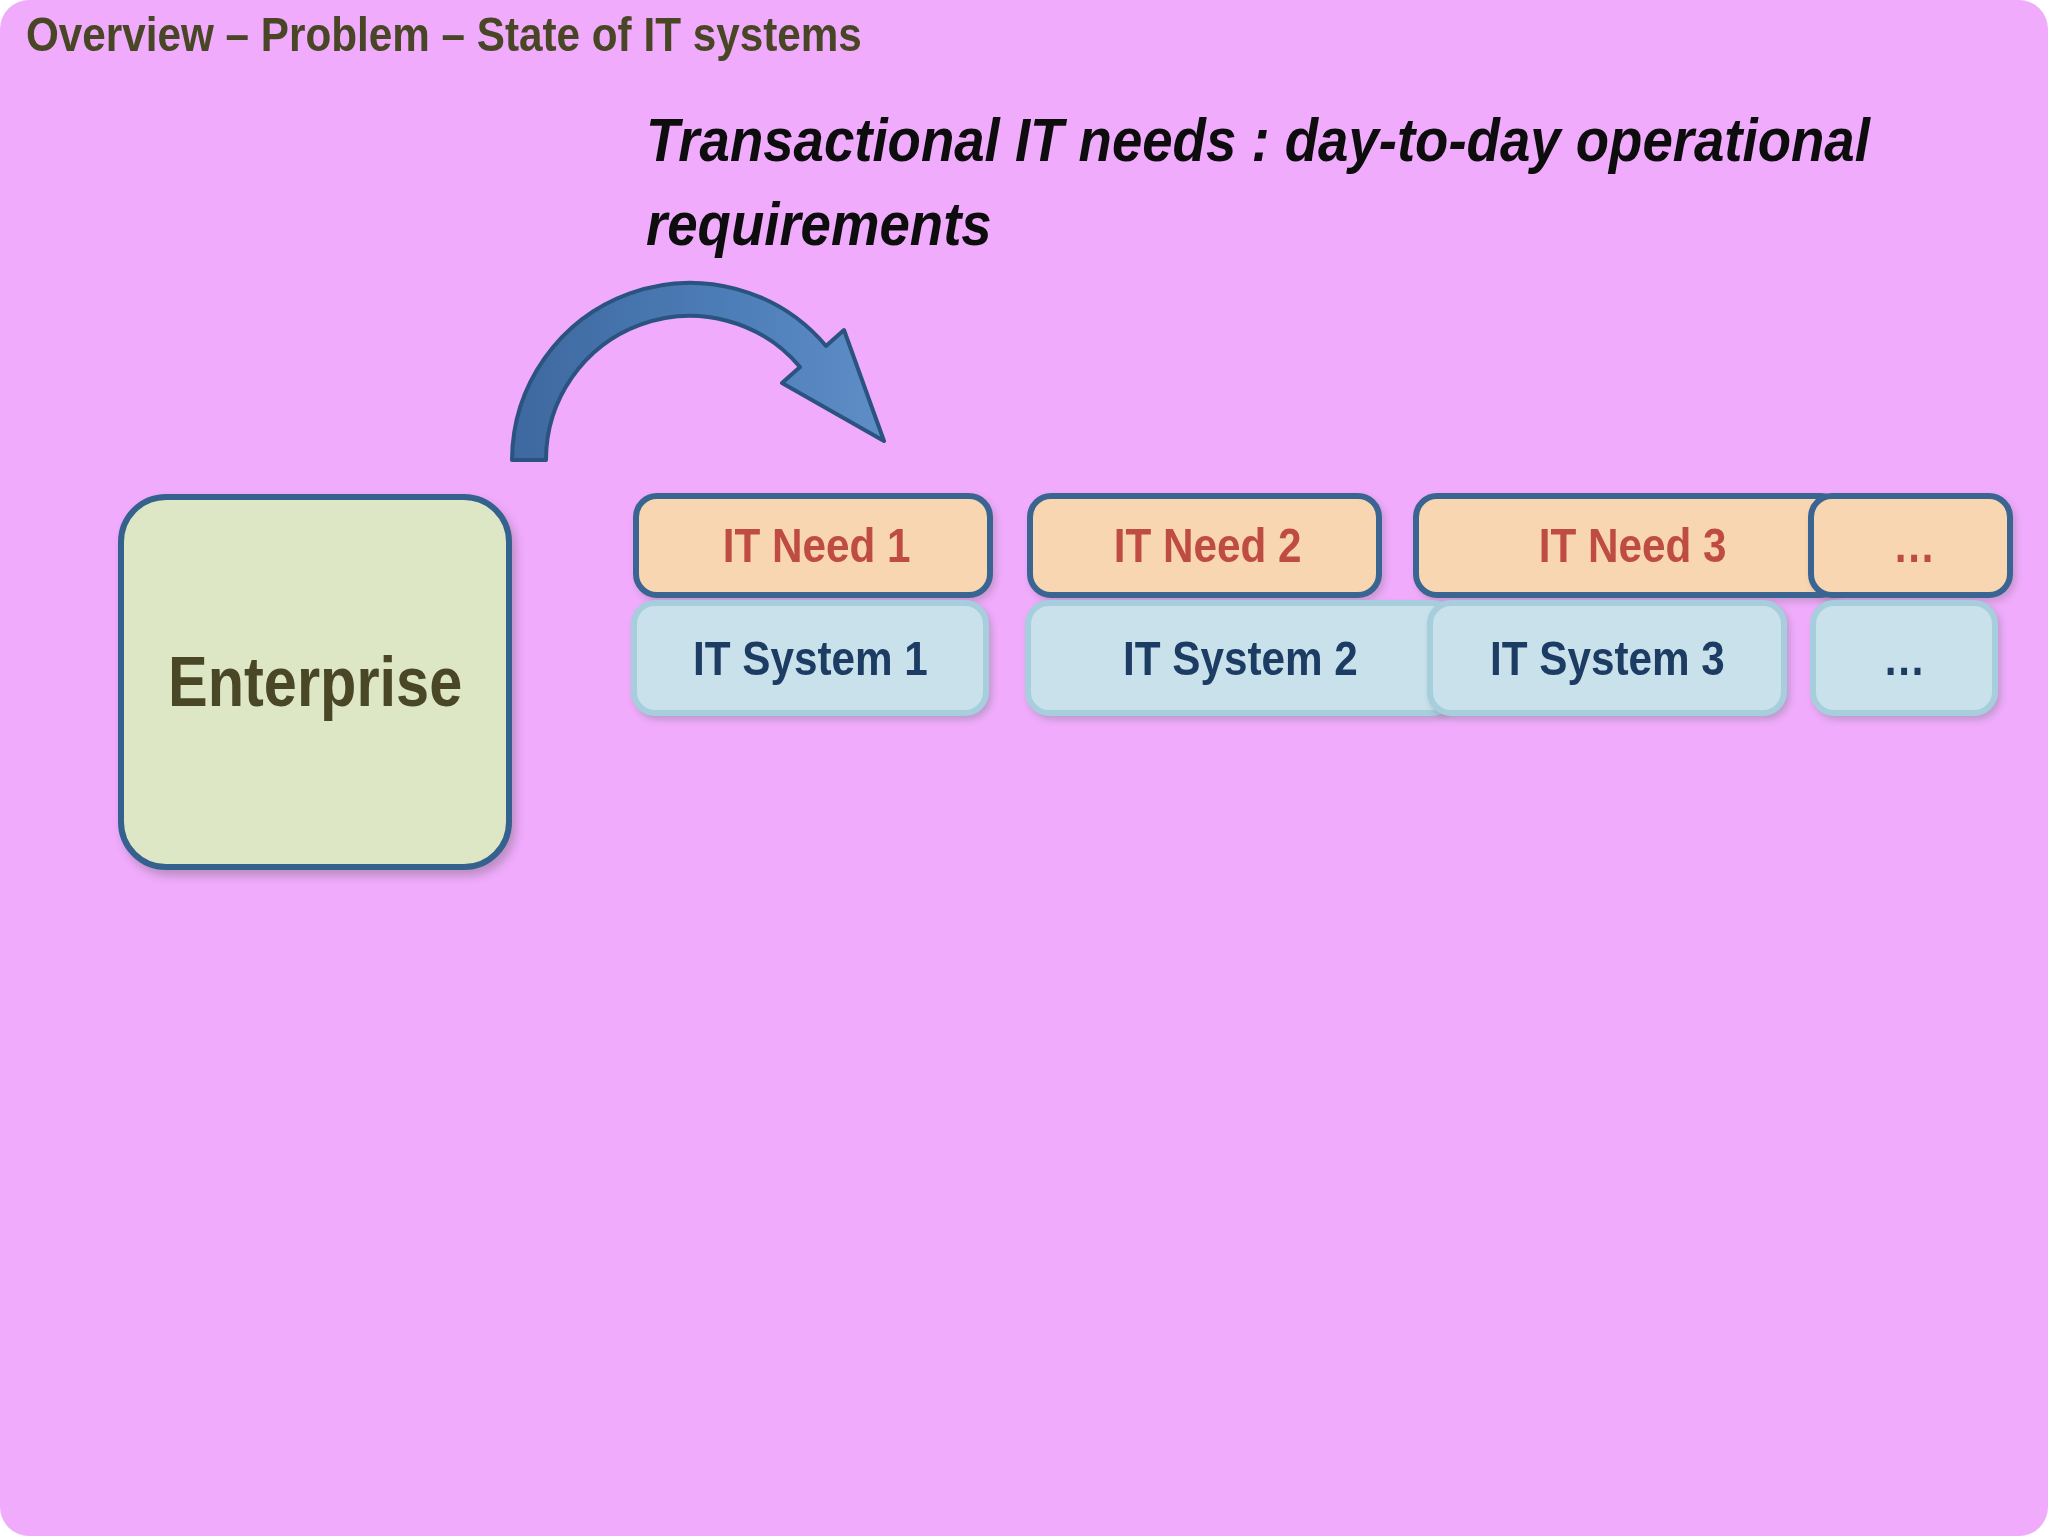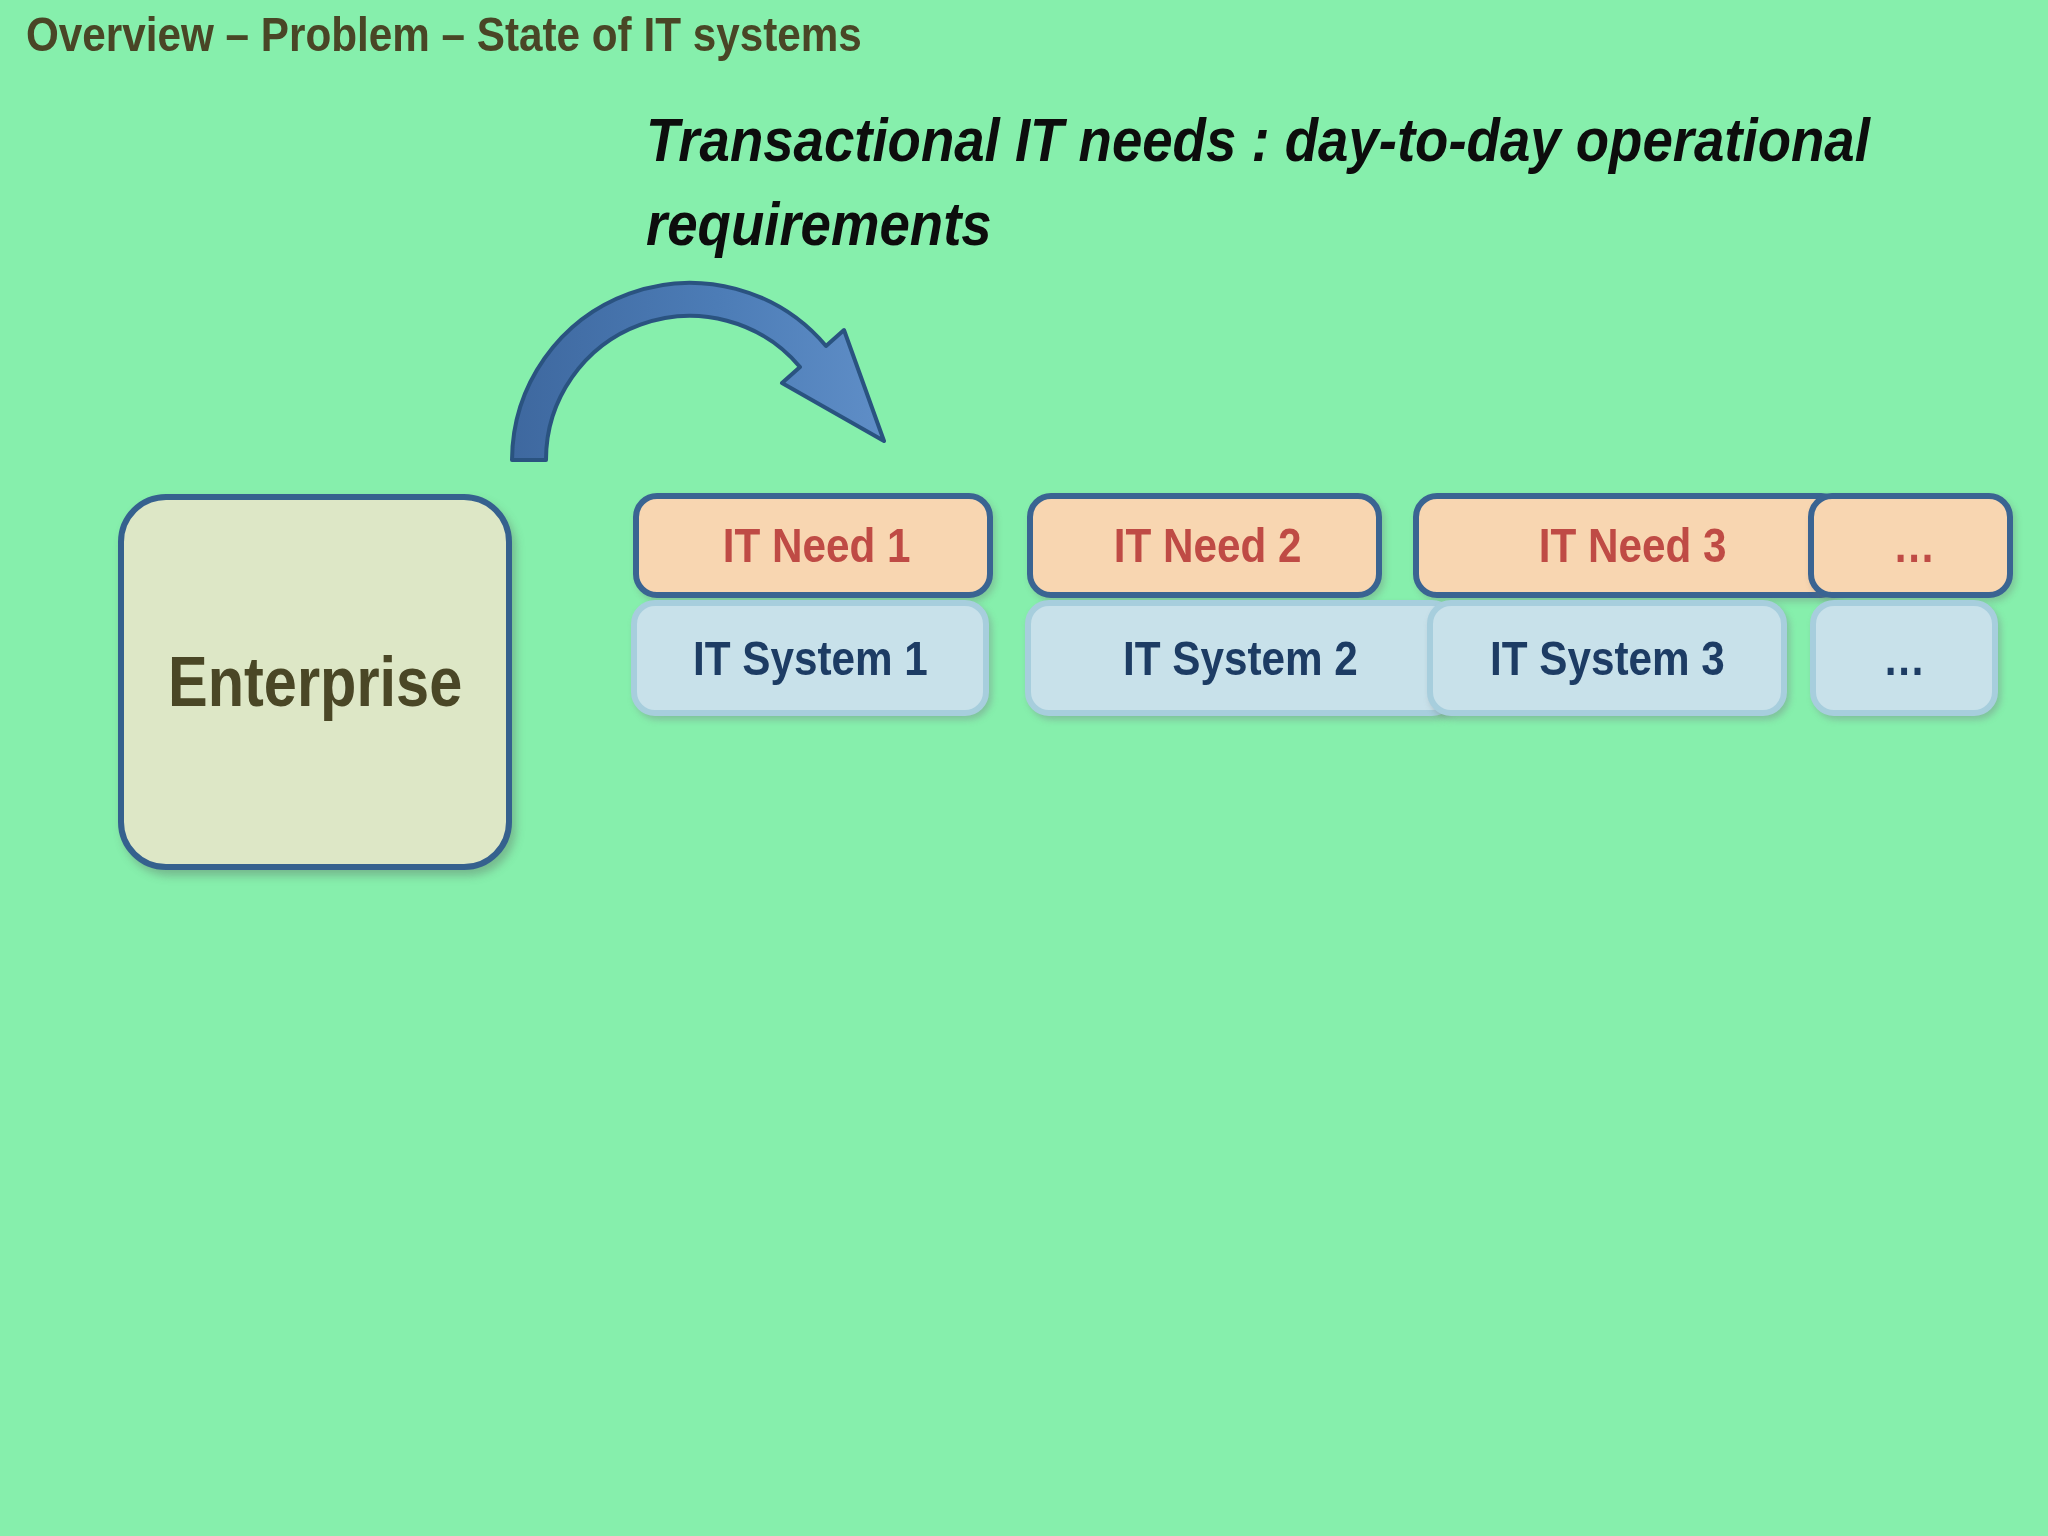--- a/index.html
+++ b/index.html
@@ -1,18 +1,18 @@
 <!DOCTYPE html>
 <html><head>
 <meta charset="utf-8">
 <style>
   html,body { margin:0; padding:0; background:#ffffff; }
   .slide {
-    position:relative; width:2048px; height:1536px; background:#86efac;
-    overflow:hidden; font-family:"Liberation Sans", sans-serif;
+    position:relative; width:2048px; height:1536px; background:#f0abfc;
+    overflow:hidden; font-family:"Liberation Sans", sans-serif;border-radius:29px;
   }
   .abs { position:absolute; box-sizing:border-box; }
   .slide-title {
     left:26px; top:6px; font-size:48px; font-weight:700; color:#494626;
     white-space:nowrap; transform:scaleX(0.88); transform-origin:0 0;
     line-height:58px;
   }
   .heading {
     left:646px; top:98px; font-size:62px; font-weight:700; font-style:italic;
     color:#0d0d0d; line-height:84px; white-space:nowrap;

